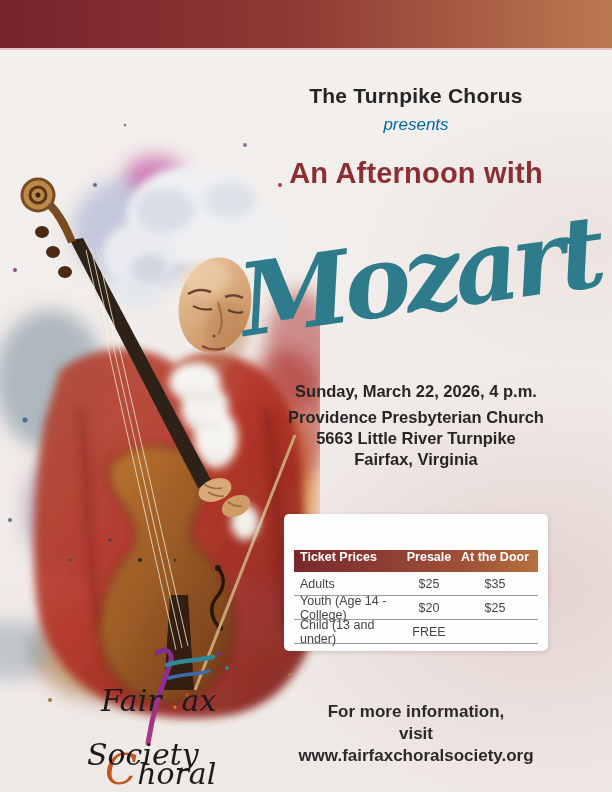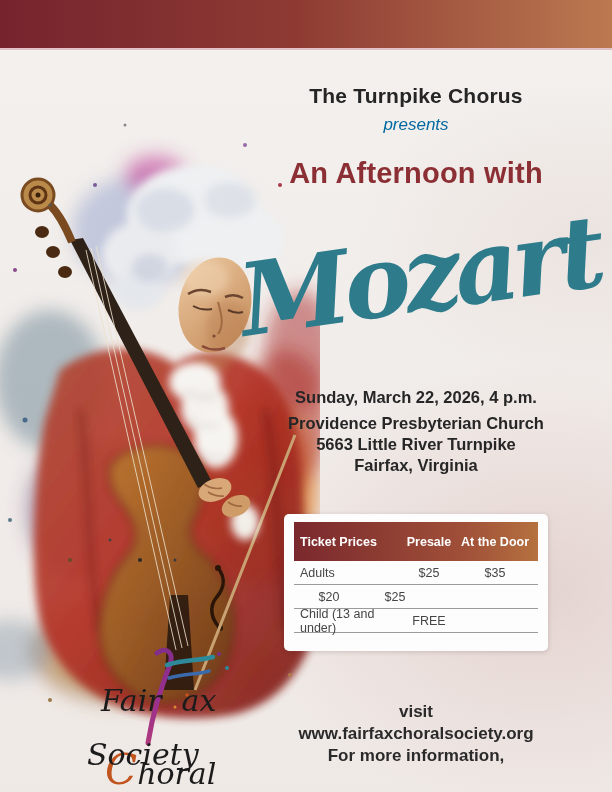--- a/index.html
+++ b/index.html
@@ -27,31 +27,31 @@
   .chorus-title{top:84px; font-size:21px; font-weight:700; letter-spacing:.2px; color:#252525;}
   .presents{top:115px; font-size:17px; font-style:italic; font-weight:400; color:#0369a1;}
   .afternoon{top:157px; font-size:29px; font-weight:600; color:var(--maroon); letter-spacing:.2px;}
   .mozart-wrap{position:absolute; left:228px; top:183px; width:384px; height:195px;}
   .mozart-wrap svg{width:100%; height:100%;}
   .mozart-text{
     font-family:"DejaVu Serif", serif; font-style:italic; font-weight:bold;
     fill:var(--teal); letter-spacing:-6px;
   }
   .date-block{top:381px; font-size:16.5px; font-weight:700; line-height:21px; color:#262626;}
-  .date-block .dt{margin-bottom:5px;margin-top:6px;}
+  .date-block .dt{margin-bottom:5px;}
   
   .ticket-card{
     position:absolute; left:284px; top:514px; width:264px; height:137px;
     background:#fdfdfd; border-radius:5px; box-shadow:0 1px 5px rgba(60,30,30,.18);
     padding:8px 10px 0 10px;
   }
   .t-header{
-    display:flex; align-items:center; height:39px; padding:0 6px;
+    display:flex; height:22px; padding:0 6px;
     background:linear-gradient(90deg, var(--table_header_left), #a05038 70%, var(--table_header_right));
-    color:#fff; font-size:12.5px; font-weight:700;
+    color:#fff; font-size:12.5px; font-weight:700;margin-top:28px;
   }
   .t-row{
     display:flex; align-items:center; height:24px; padding:0 6px;
     font-size:12.5px; color:#454545; border-bottom:1px solid #9a9a9a;
   }
   .cell-label{flex:1; text-align:left;}
   .cell-presale{width:58px; text-align:center;}
   .cell-door{width:74px; text-align:center;}
   .purchase{margin-top:8px; font-size:14.5px; font-weight:700; color:#333; line-height:19px; text-align:center;}
   
@@ -226,33 +226,34 @@
     <span class="cell-label">Ticket Prices</span>
     <span class="cell-presale">Presale</span>
     <span class="cell-door">At the Door</span>
   </div>
   <div class="t-row">
     <span class="cell-label">Adults</span>
     <span class="cell-presale">$25</span>
     <span class="cell-door">$35</span>
   </div>
   <div class="t-row">
+    <span class="cell-label">Youth (Age 14 - College)</span>
     <span class="cell-presale">$20</span>
     <span class="cell-door">$25</span>
   </div>
   <div class="t-row">
     <span class="cell-label">Child (13 and under)</span>
     <span class="cell-presale">FREE</span>
     <span class="cell-door"></span>
   </div>
 </div>
 
 <div class="col info-block">
+  <div>For more information,</div>
   <div>visit www.fairfaxchoralsociety.org</div>
-  <div>For more information,</div>
 </div>
 
 <div class="logo">
   <svg class="logo-f" viewBox="0 0 150 102" xmlns="http://www.w3.org/2000/svg">
     <defs>
       <linearGradient id="gradF" x1="0" y1="0" x2="0.2" y2="1">
         <stop offset="0" stop-color="#7b2d8b"></stop>
           <stop offset=".6" stop-color="#9a2f8e"></stop>
           <stop offset="1" stop-color="#b03a7a"></stop>
       </linearGradient>

